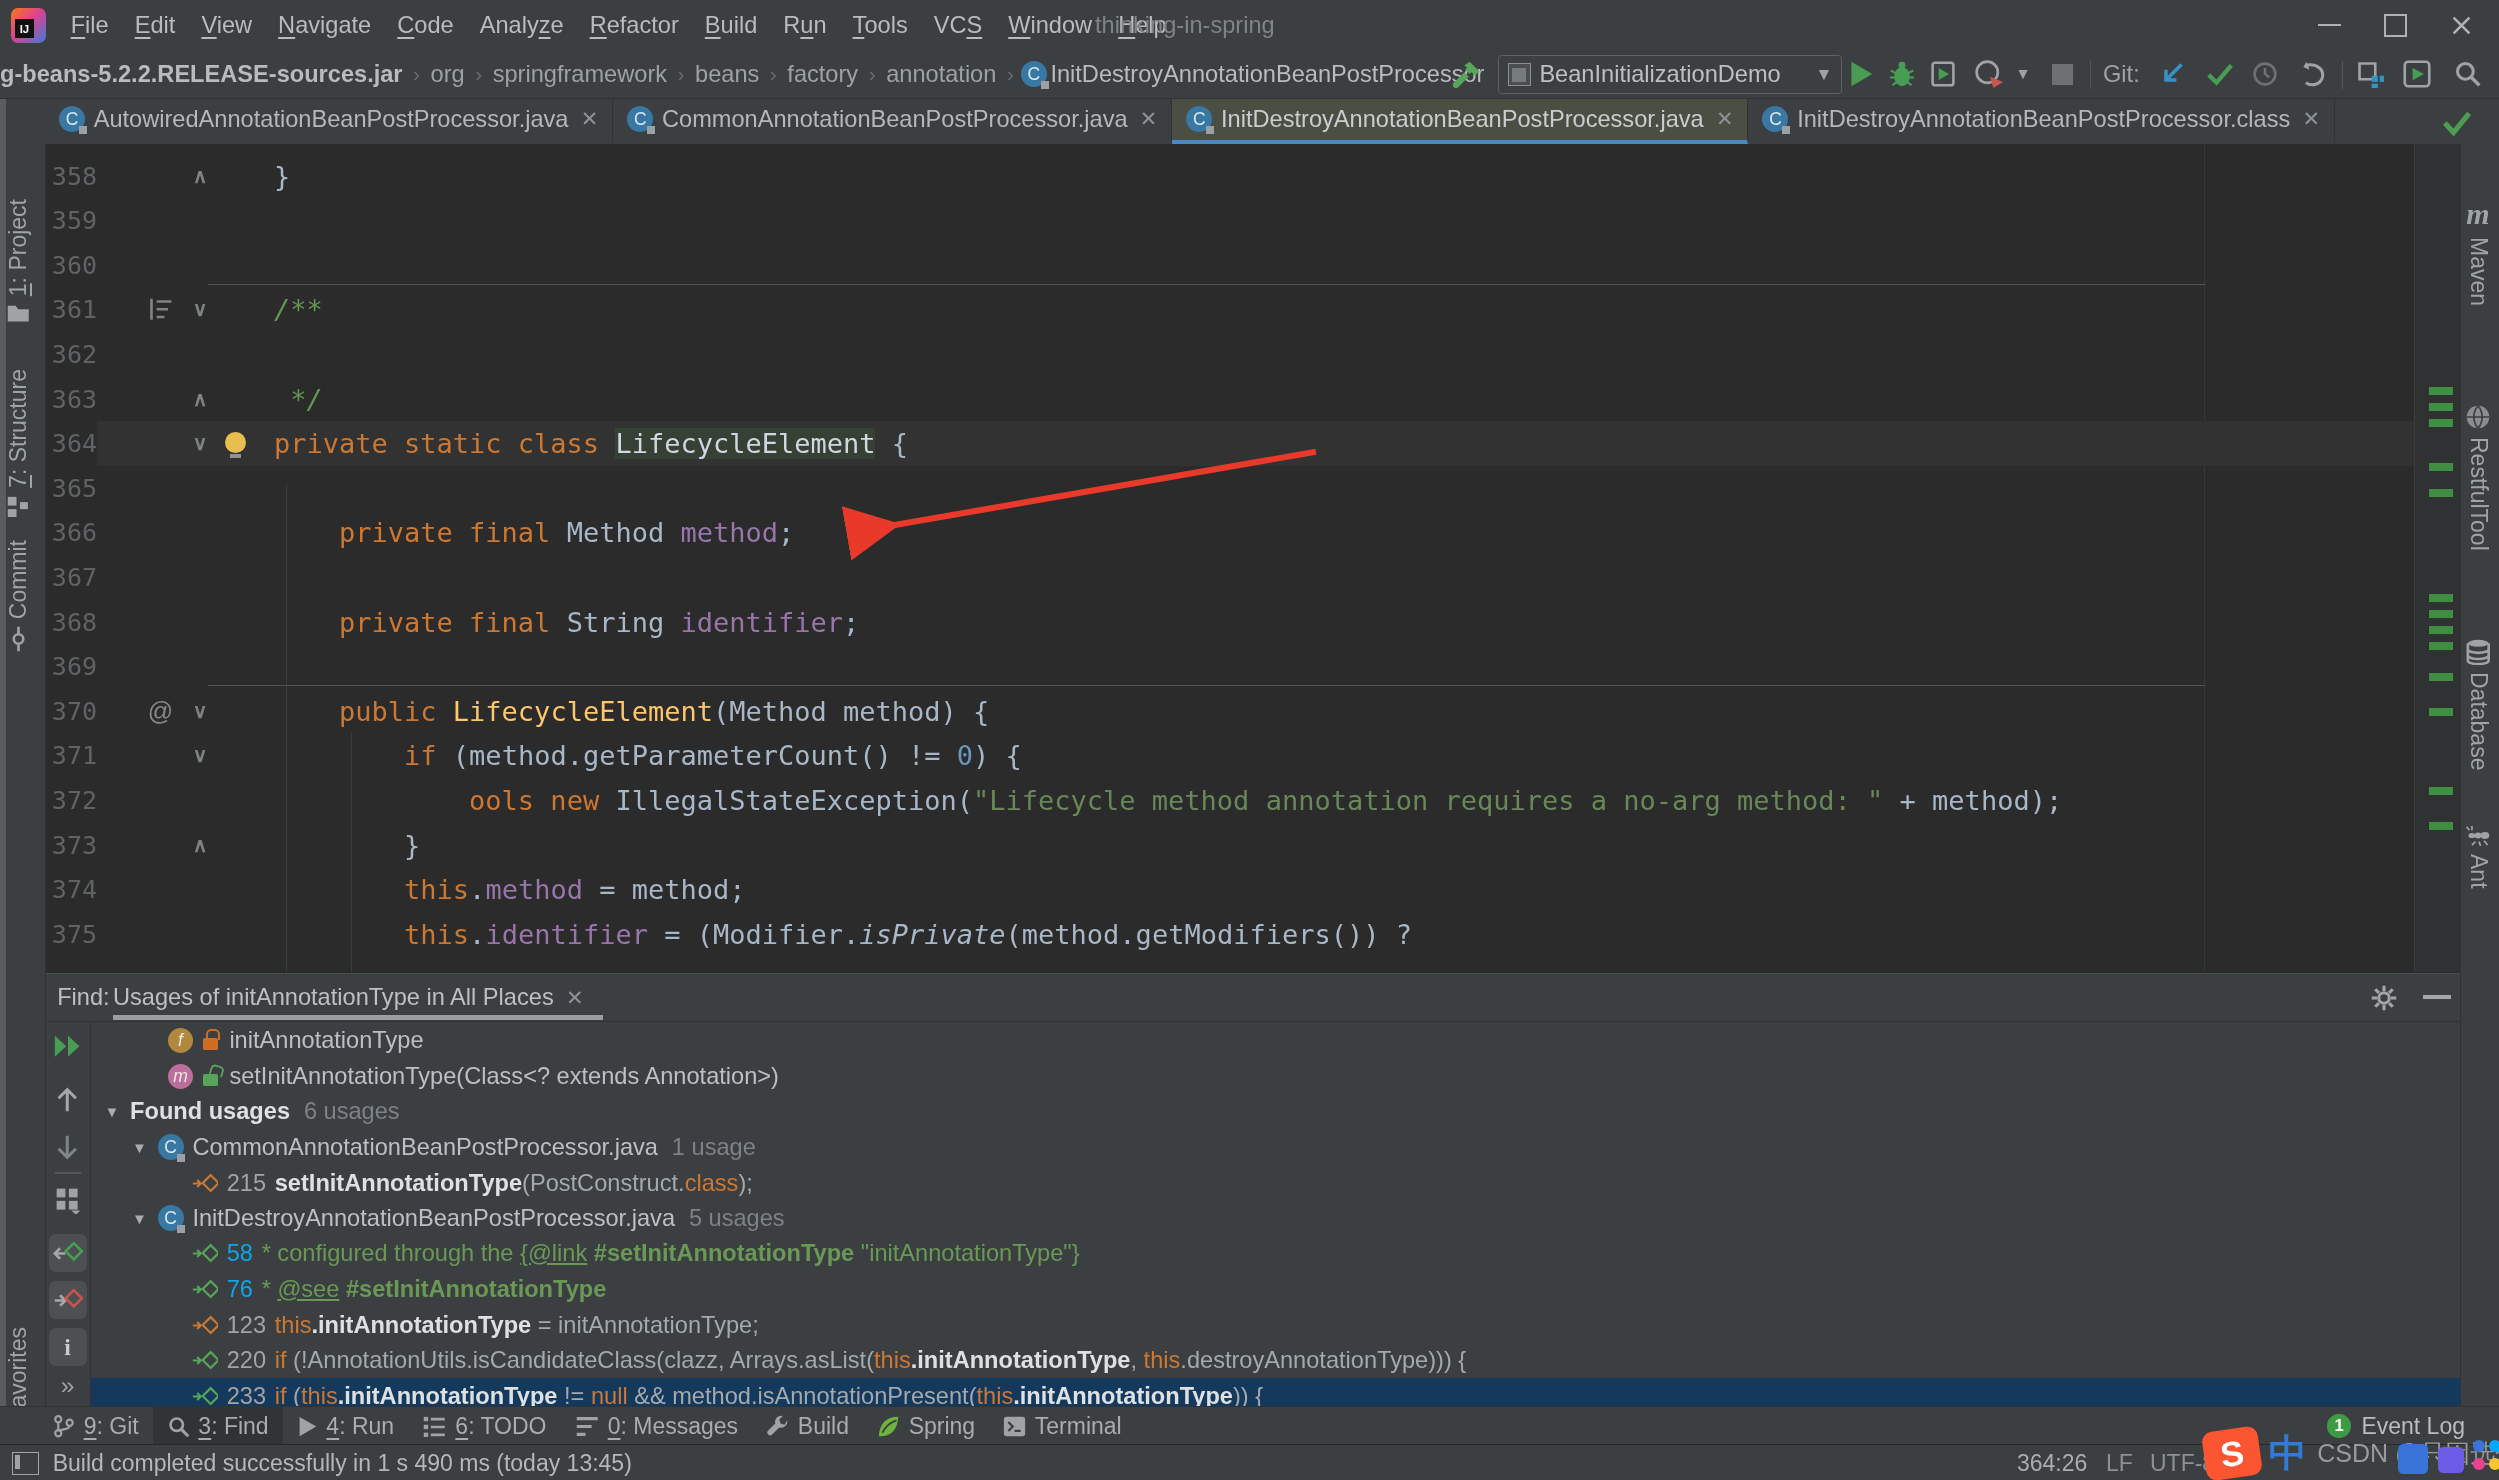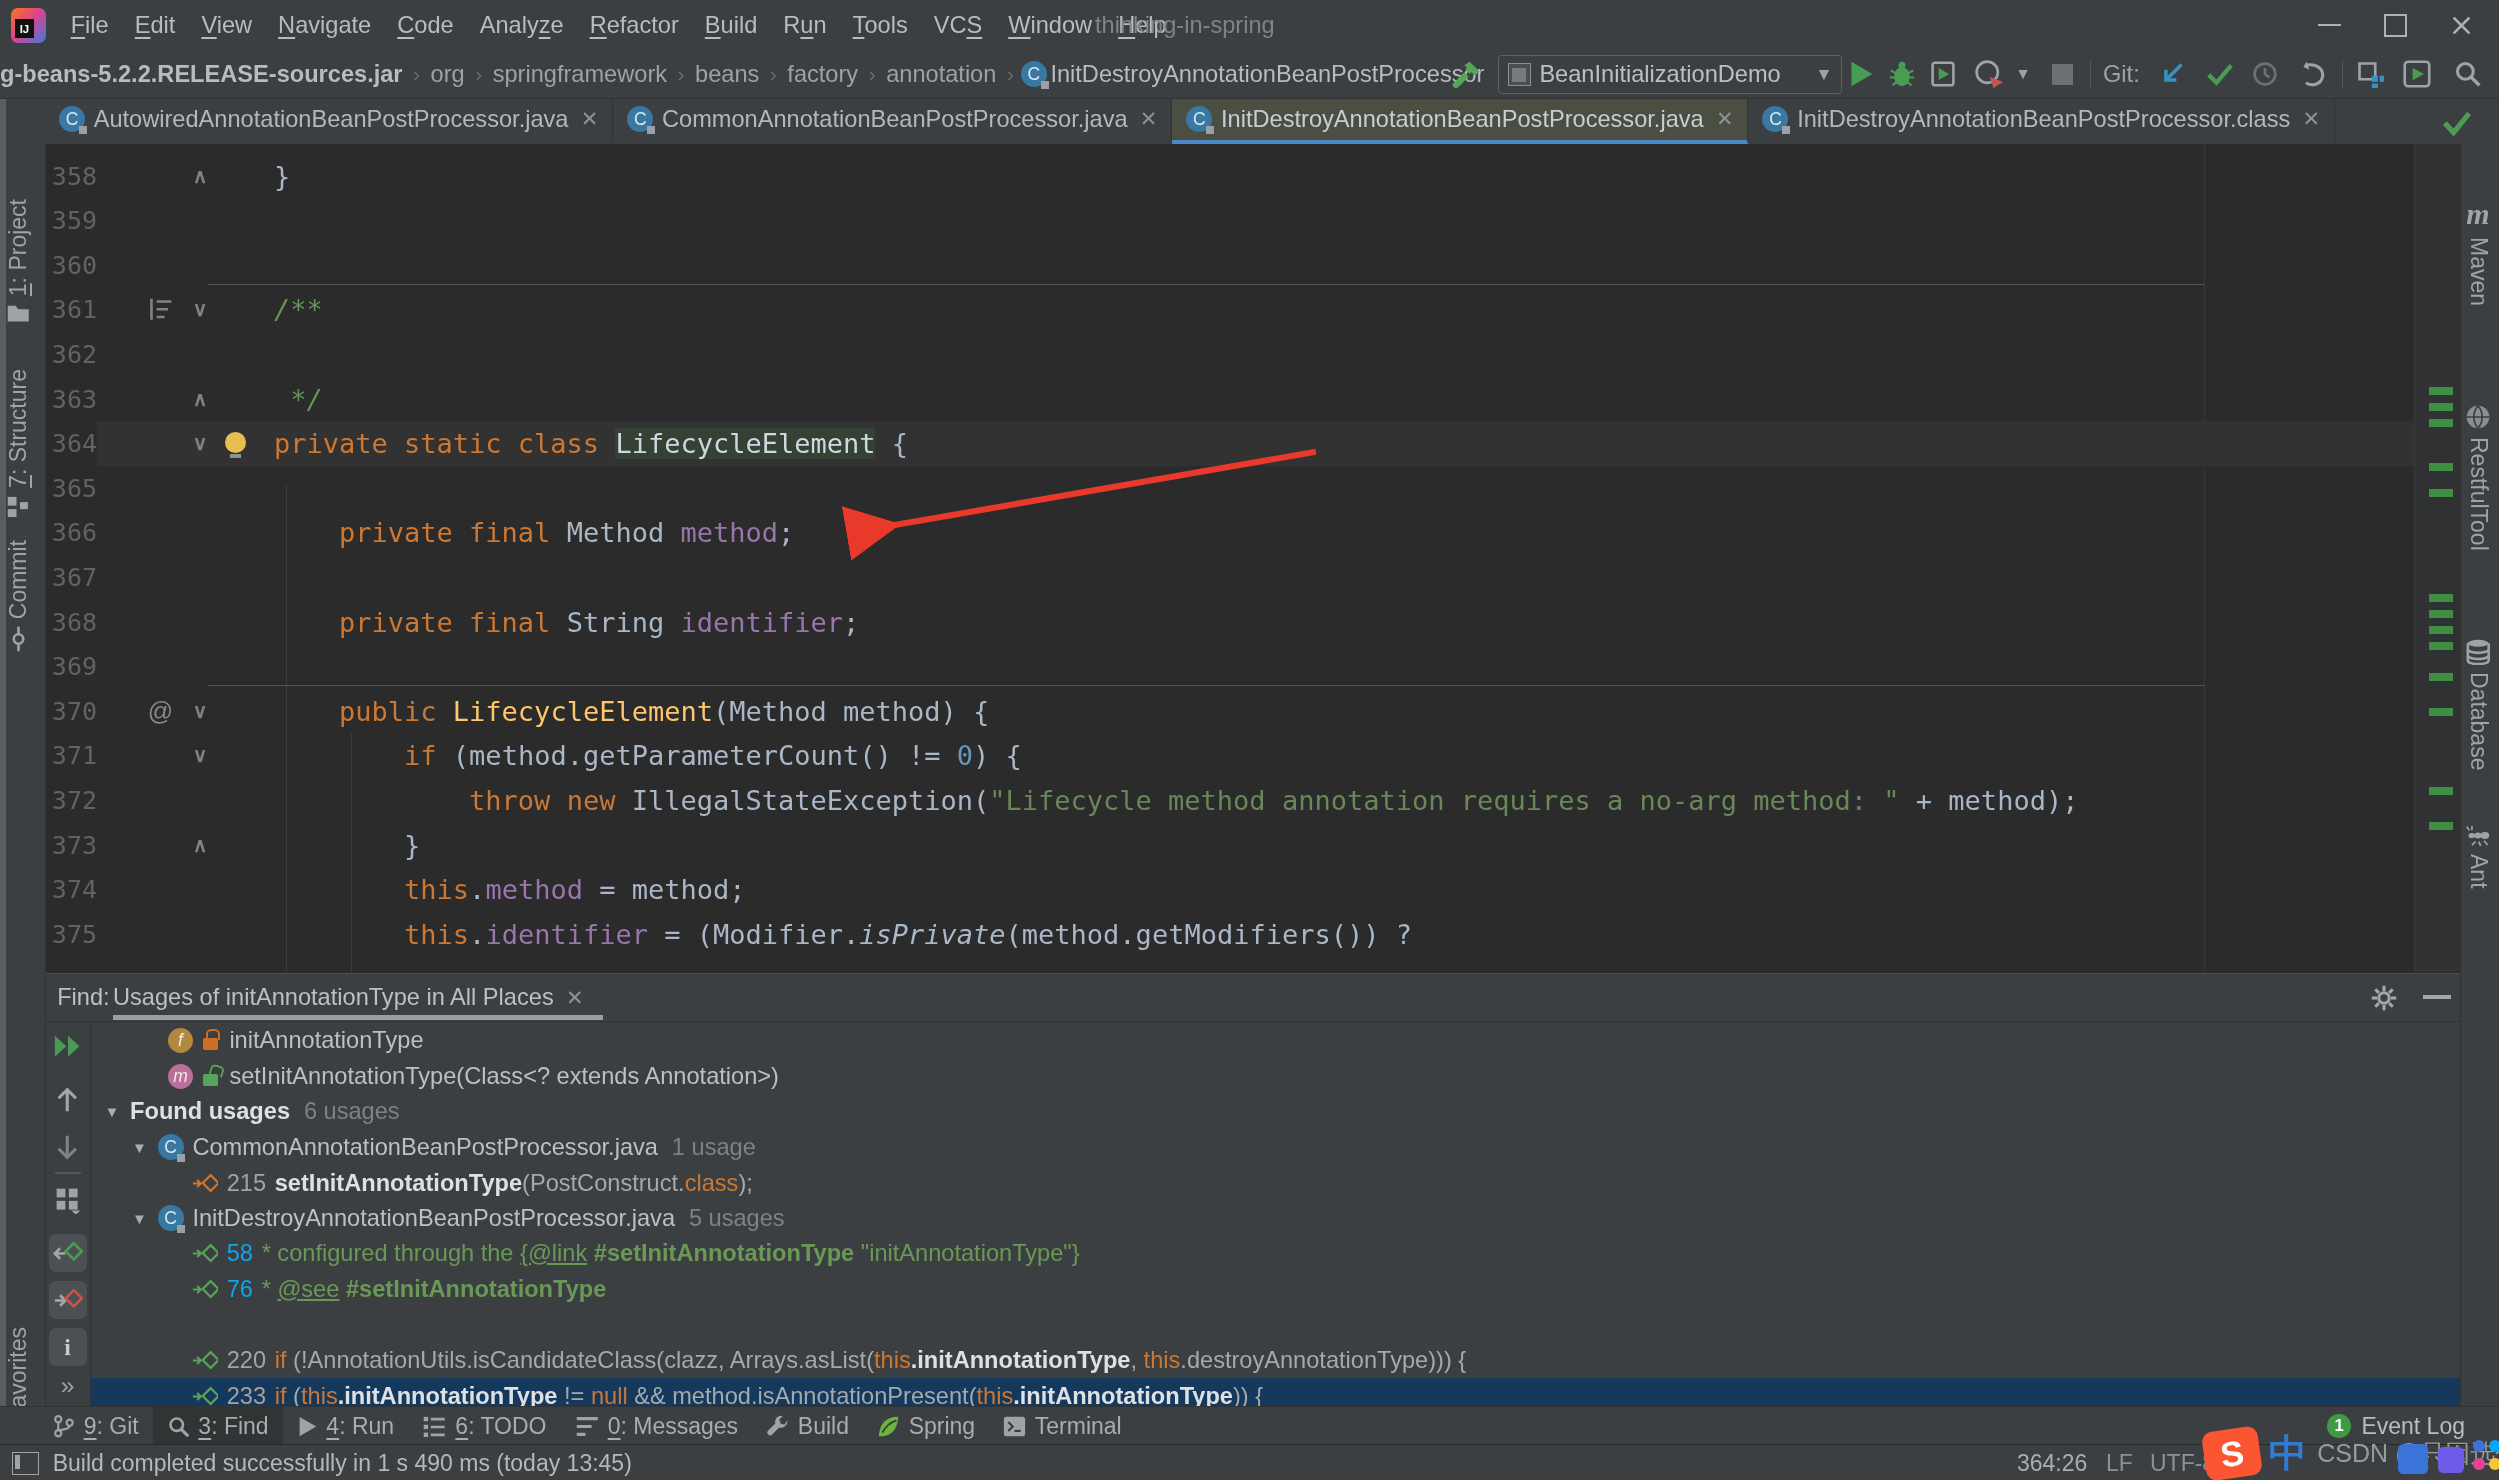--- a/index.html
+++ b/index.html
@@ -405,21 +405,21 @@
     <div class="code-line" style="top: 500px;"></div>
     <div class="msep" style="top: 541px;"></div>
     <div class="g-num" style="top: 545px;">370</div>
     <div class="fold" style="top: 545px;">∨</div>
     <div class="gut-extra" style="top: 545px;">@</div>
     <div class="code-line" style="top: 545px;"><span class="s-kw">        public </span><span class="s-ctor">LifecycleElement</span><span class="s-plain">(Method method) {</span></div>
     <div class="g-num" style="top: 589px;">371</div>
     <div class="fold" style="top: 589px;">∨</div>
     <div class="code-line" style="top: 589px;"><span class="s-plain">            </span><span class="s-kw">if </span><span class="s-plain">(method.getParameterCount() != </span><span class="s-num">0</span><span class="s-plain">) {</span></div>
     <div class="g-num" style="top: 634px;">372</div>
-    <div class="code-line" style="top: 634px;"><span class="s-plain">                </span><span class="s-kw">throw new </span><span class="s-plain">IllegalStateException(</span><span class="s-str">"Lifecycle method annotation requires a no-arg method: "</span><span class="s-plain"> + method);</span></div>
+    <div class="code-line" style="top: 634px;"><span class="s-plain">                </span><span class="s-kw">ools new </span><span class="s-plain">IllegalStateException(</span><span class="s-str">"Lifecycle method annotation requires a no-arg method: "</span><span class="s-plain"> + method);</span></div>
     <div class="g-num" style="top: 679px;">373</div>
     <div class="fold" style="top: 679px;">∧</div>
     <div class="code-line" style="top: 679px;"><span class="s-plain">            }</span></div>
     <div class="g-num" style="top: 723px;">374</div>
     <div class="code-line" style="top: 723px;"><span class="s-plain">            </span><span class="s-kw">this</span><span class="s-plain">.</span><span class="s-field">method</span><span class="s-plain"> = method;</span></div>
     <div class="g-num" style="top: 768px;">375</div>
     <div class="code-line" style="top: 768px;"><span class="s-plain">            </span><span class="s-kw">this</span><span class="s-plain">.</span><span class="s-field">identifier</span><span class="s-plain"> = (Modifier.</span><span class="s-ital">isPrivate</span><span class="s-plain">(method.getModifiers()) ?</span></div>
     <div class="scrollstripe">
       <div class="vcsmark" style="top: 243px;"></div>
       <div class="vcsmark" style="top: 259px;"></div>
@@ -520,20 +520,24 @@
           </svg></span><span class="fnum">215</span><span><span class="f-bold">setInitAnnotationType</span><span class="f-gray">(PostConstruct.</span><span class="f-kw">class</span><span class="f-gray">);</span></span></div>
       <div class="frow" style="top: 178px; padding-left: 39px;"><span class="chev">▼</span><span class="cicon">C</span><span>InitDestroyAnnotationBeanPostProcessor.java</span><span class="fcount">5 usages</span></div>
       <div class="frow" style="top: 213px; padding-left: 101px;"><span><svg width="26" height="21" viewBox="0 0 30 24">
             <path d="M1 12h9M6 8l4 4-4 4" fill="none" stroke="#57a559" stroke-width="2.5"></path>
             <rect x="15" y="5" width="13" height="13" transform="rotate(45 21.5 11.5)" fill="none" stroke="#57a559" stroke-width="2.5"></rect>
           </svg></span><span class="fnum g">58</span><span><span class="f-green">* configured through the </span><span class="f-greenU">{@link</span><span class="f-green"> </span><span class="f-greenB">#setInitAnnotationType</span><span class="f-green"> "initAnnotationType"}</span></span></div>
       <div class="frow" style="top: 249px; padding-left: 101px;"><span><svg width="26" height="21" viewBox="0 0 30 24">
             <path d="M1 12h9M6 8l4 4-4 4" fill="none" stroke="#57a559" stroke-width="2.5"></path>
             <rect x="15" y="5" width="13" height="13" transform="rotate(45 21.5 11.5)" fill="none" stroke="#57a559" stroke-width="2.5"></rect>
           </svg></span><span class="fnum g">76</span><span><span class="f-green">* </span><span class="f-greenU">@see</span><span class="f-green"> </span><span class="f-greenB">#setInitAnnotationType</span></span></div>
+      <div class="frow" style="top: 285px; padding-left: 101px;"><span><svg width="26" height="21" viewBox="0 0 30 24">
+            <path d="M1 12h9M6 8l4 4-4 4" fill="none" stroke="#cb7832" stroke-width="2.5"></path>
+            <rect x="15" y="5" width="13" height="13" transform="rotate(45 21.5 11.5)" fill="none" stroke="#cb7832" stroke-width="2.5"></rect>
+          </svg></span><span class="fnum">123</span><span><span class="f-kw">this</span><span class="f-bold">.initAnnotationType</span><span class="f-gray"> = initAnnotationType;</span></span></div>
       <div class="frow" style="top: 320px; padding-left: 101px;"><span><svg width="26" height="21" viewBox="0 0 30 24">
             <path d="M1 12h9M6 8l4 4-4 4" fill="none" stroke="#57a559" stroke-width="2.5"></path>
             <rect x="15" y="5" width="13" height="13" transform="rotate(45 21.5 11.5)" fill="none" stroke="#57a559" stroke-width="2.5"></rect>
           </svg></span><span class="fnum">220</span><span><span class="f-kw">if </span><span class="f-gray">(!AnnotationUtils.isCandidateClass(clazz, Arrays.asList(</span><span class="f-kw">this</span><span class="f-bold">.initAnnotationType</span><span class="f-gray">, </span><span class="f-kw">this</span><span class="f-gray">.destroyAnnotationType))) {</span></span></div>
       <div class="frow selected" style="top: 356px; padding-left: 101px;"><span><svg width="26" height="21" viewBox="0 0 30 24">
             <path d="M1 12h9M6 8l4 4-4 4" fill="none" stroke="#57a559" stroke-width="2.5"></path>
             <rect x="15" y="5" width="13" height="13" transform="rotate(45 21.5 11.5)" fill="none" stroke="#57a559" stroke-width="2.5"></rect>
           </svg></span><span class="fnum">233</span><span><span class="f-kw">if </span><span class="f-gray">(</span><span class="f-kw">this</span><span class="f-bold">.initAnnotationType</span><span class="f-gray"> != </span><span class="f-kw">null</span><span class="f-gray"> &amp;&amp; method.isAnnotationPresent(</span><span class="f-kw">this</span><span class="f-bold">.initAnnotationType</span><span class="f-gray">)) {</span></span></div>
     </div>
 </div>

